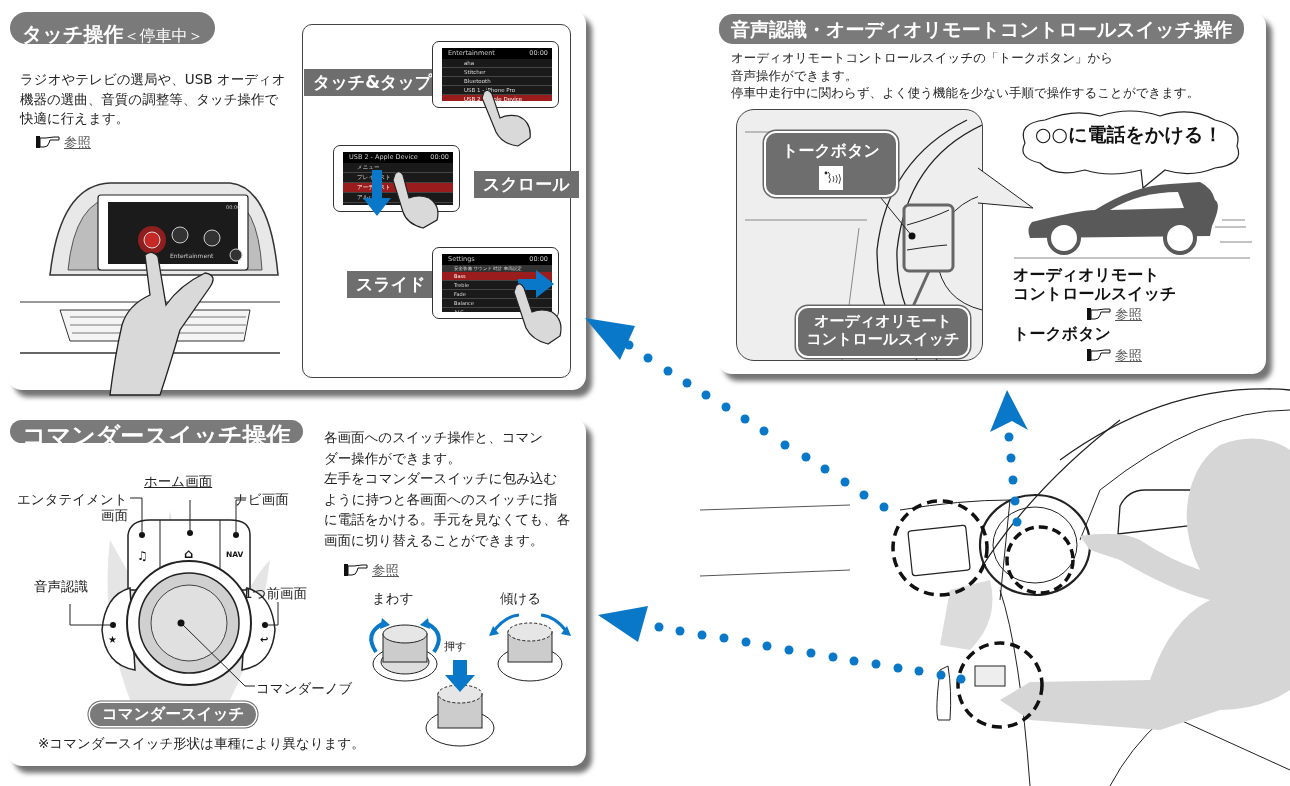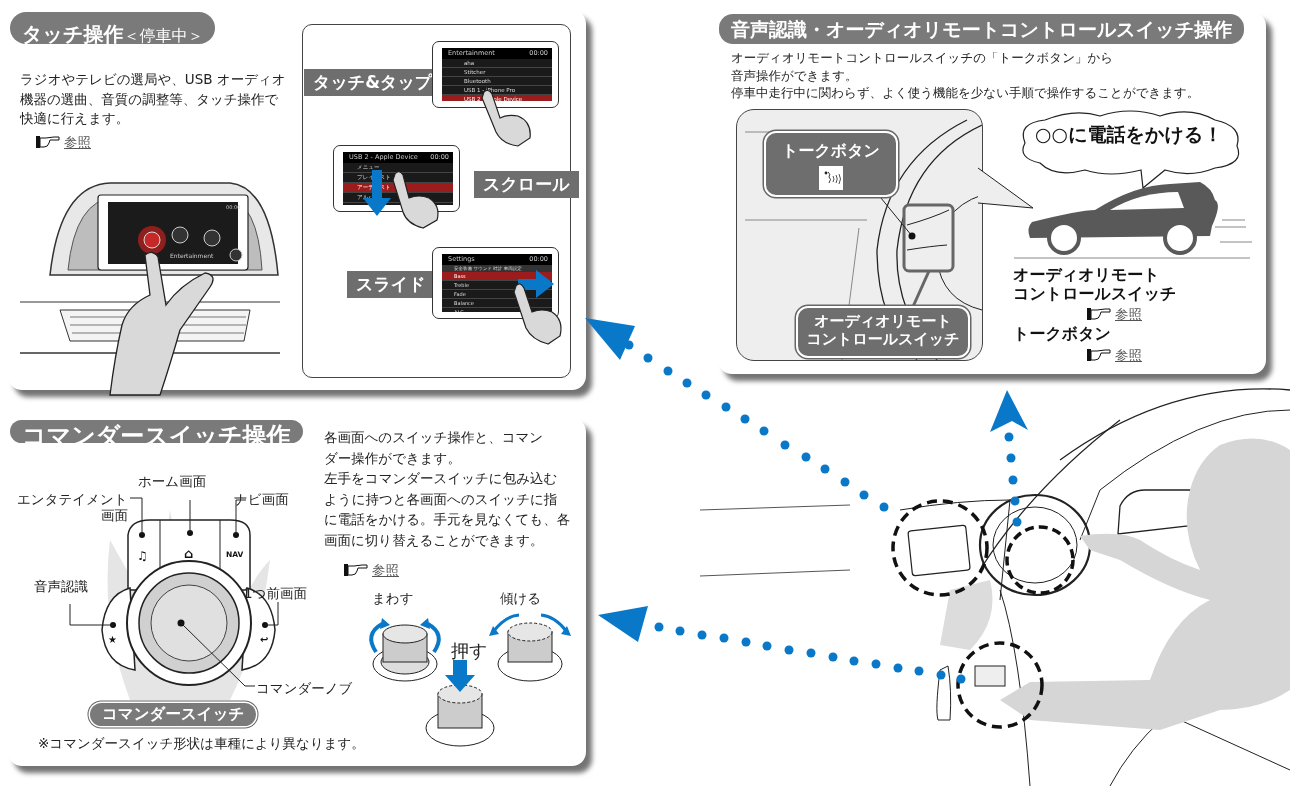--- a/index.html
+++ b/index.html
@@ -238,35 +238,35 @@
   <text x="48" y="143" font-size="10" fill="#111" font-family="DejaVu Sans, sans-serif">★</text>
   <text x="200" y="143" font-size="10" font-weight="bold" fill="#111" font-family="DejaVu Sans, sans-serif">↩</text>
 
   <path d="M130 33 L130 0" stroke="#222" fill="none"></path>
   <path d="M82 35 L82 -2 L70 -2" stroke="#222" fill="none"></path>
   <path d="M176 35 L176 0 L186 0" stroke="#222" fill="none"></path>
   <path d="M53 125 L10 125 L10 104" stroke="#222" fill="none"></path>
   <path d="M205 125 L218 125 L218 102" stroke="#222" fill="none"></path>
   <path d="M121 123 L185 186 L195 186" stroke="#222" fill="none"></path>
 </svg>
-<div class="lbl" style="left:138px;top:473px;font-size:13.5px;">ホーム画面</div>
+<div class="lbl" style="left:144px;top:473px;font-size:13.5px;text-decoration:underline;">ホーム画面</div>
 <div class="lbl" style="left:17px;top:491px;font-size:13.5px;">
   <div>エンタテイメント</div>
   <div style="padding-left:84px;">画面</div>
 </div>
 <div class="lbl" style="left:234px;top:491px;font-size:13.5px;">ナビ画面</div>
 <div class="lbl" style="left:34px;top:578px;font-size:13.5px;">音声認識</div>
 <div class="lbl" style="left:244px;top:585px;font-size:13.5px;">1つ前画面</div>
 <div class="lbl" style="left:256px;top:680px;font-size:13.5px;">コマンダーノブ</div>
 <div class="pill" style="left:90px;top:703px;height:23px;padding:0 12px;font-size:15.5px;line-height:23px;border-radius:12px;box-shadow:0 0 0 1.5px #fff,0 0 0 2.5px #666;text-align:right;">コマンダースイッチ</div>
 <div class="lbl" style="left:38px;top:735px;font-size:13.5px;">※コマンダースイッチ形状は車種により異なります。</div>
 
 <div class="lbl" style="left:372px;top:590px;font-size:13.5px;">まわす</div>
 <div class="lbl" style="left:500px;top:590px;font-size:13.5px;">傾ける</div>
-<div class="lbl" style="left:444px;top:640px;font-size:18px;margin-left:7px;">押す</div>
+<div class="lbl" style="left:444px;top:640px;font-size:11px;">押す</div>
 <svg style="left:360px;top:612px;" width="90" height="75">
   <ellipse cx="45" cy="52" rx="32" ry="17" fill="#fff" stroke="#222"></ellipse>
   <ellipse cx="45" cy="50" rx="24" ry="12" fill="#ddd" stroke="#222"></ellipse>
   <rect x="23" y="22" width="44" height="28" fill="#ccc" stroke="#222"></rect>
   <ellipse cx="45" cy="22" rx="22" ry="9" fill="#e6e6e6" stroke="#222"></ellipse>
   <path d="M16 40 Q4 22 22 12" fill="none" stroke="#0a78c8" stroke-width="4"></path>
   <path d="M74 40 Q86 22 68 12" fill="none" stroke="#0a78c8" stroke-width="4"></path>
   <path d="M22 6 L30 13 L20 17 Z" fill="#0a78c8"></path>
     <path d="M68 6 L60 13 L70 17 Z" fill="#0a78c8"></path>
 </svg>

